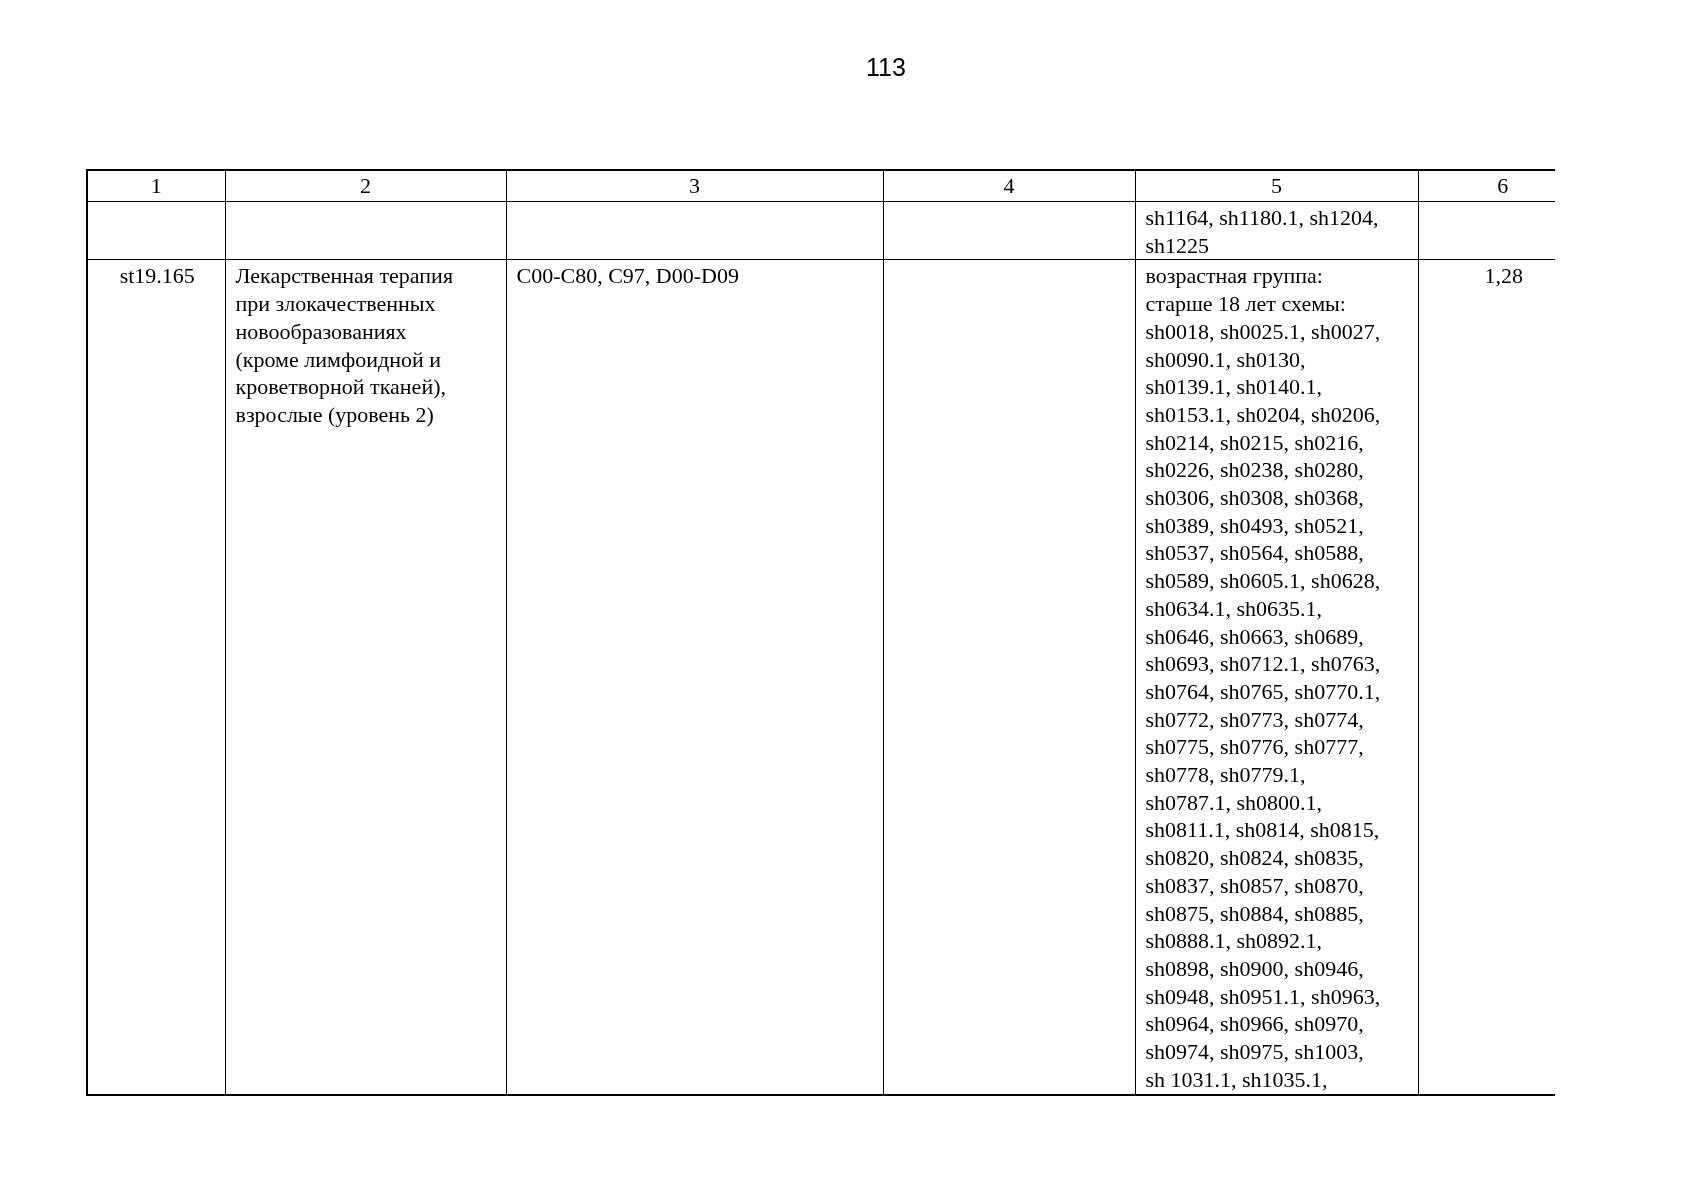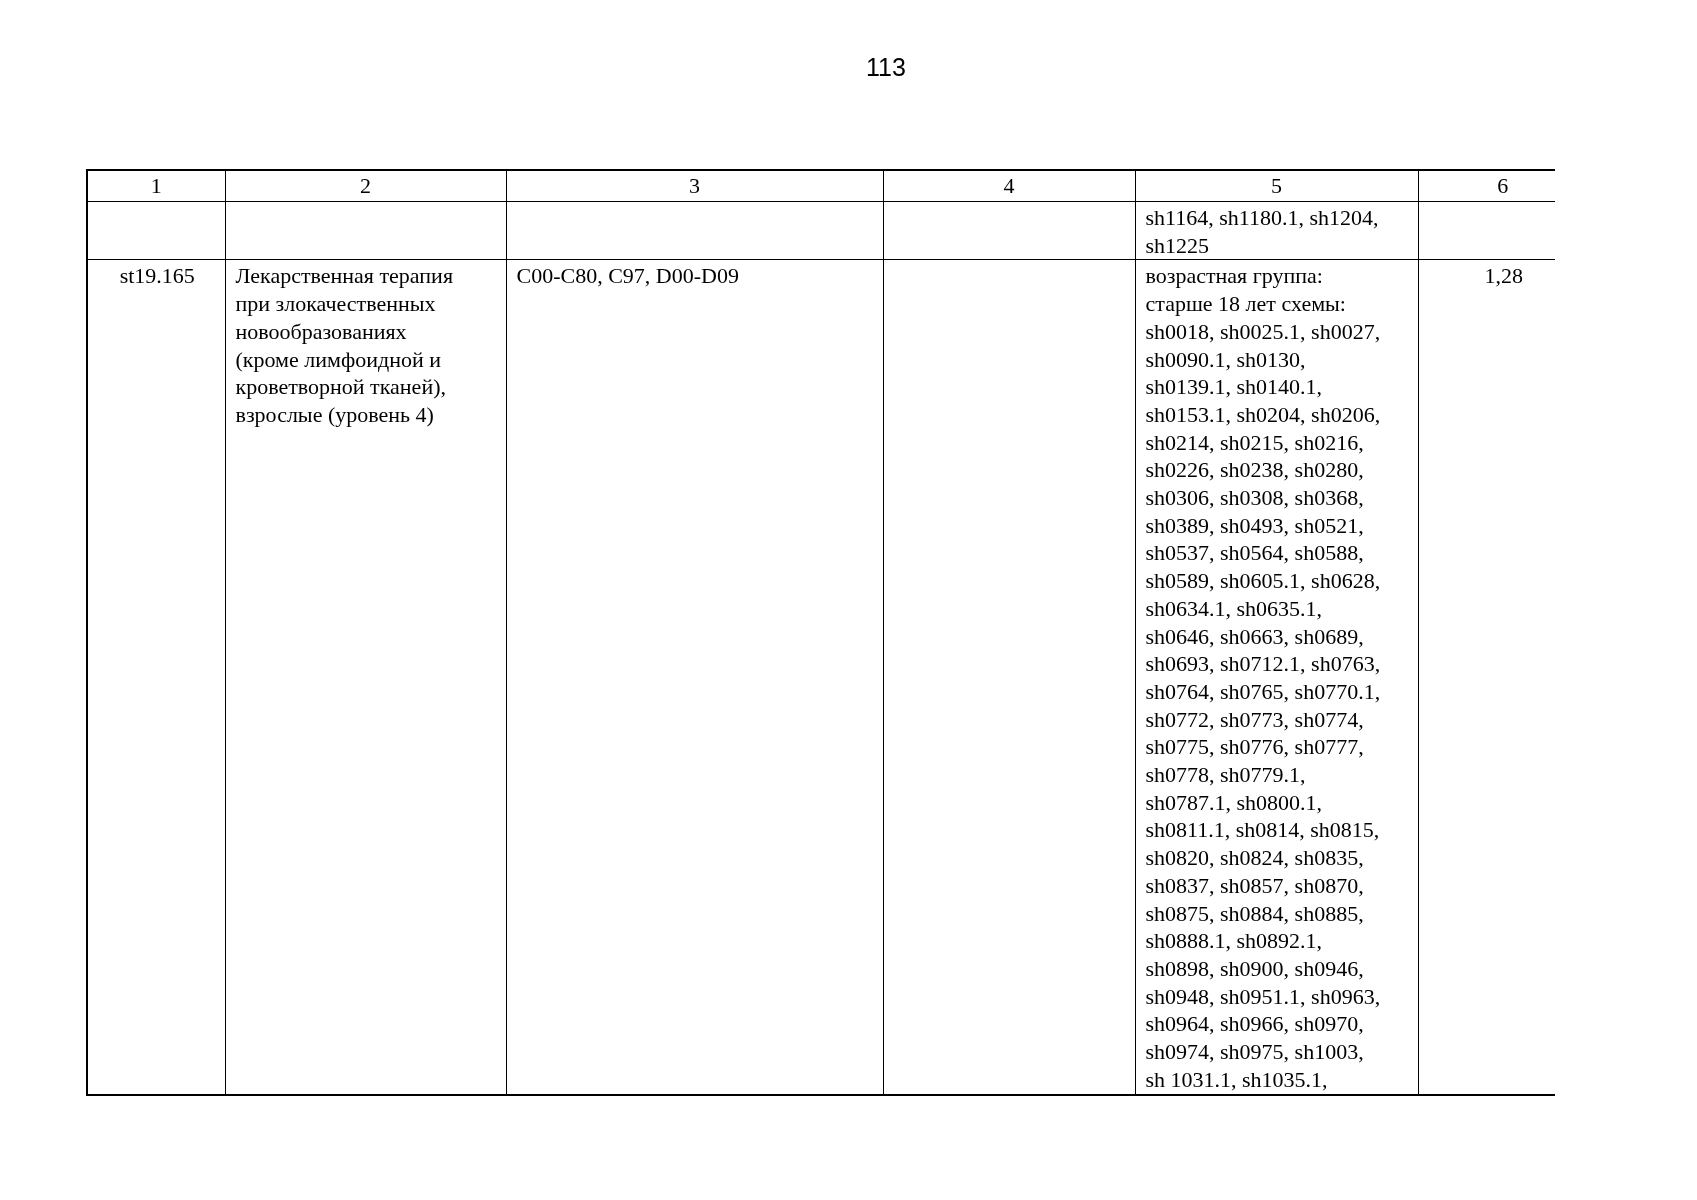--- a/index.html
+++ b/index.html
@@ -95,21 +95,21 @@
 sh1225</td>
         <td class="cell-center"></td>
       </tr>
       <tr class="row-main">
         <td class="cell-center">st19.165</td>
         <td class="multiline">Лекарственная терапия
 при злокачественных
 новообразованиях
 (кроме лимфоидной и
 кроветворной тканей),
-взрослые (уровень 4)</td>
+взрослые (уровень 2)</td>
         <td>C00-C80, C97, D00-D09</td>
         <td></td>
         <td class="multiline">возрастная группа:
 старше 18 лет схемы:
 sh0018, sh0025.1, sh0027,
 sh0090.1, sh0130,
 sh0139.1, sh0140.1,
 sh0153.1, sh0204, sh0206,
 sh0214, sh0215, sh0216,
 sh0226, sh0238, sh0280,

